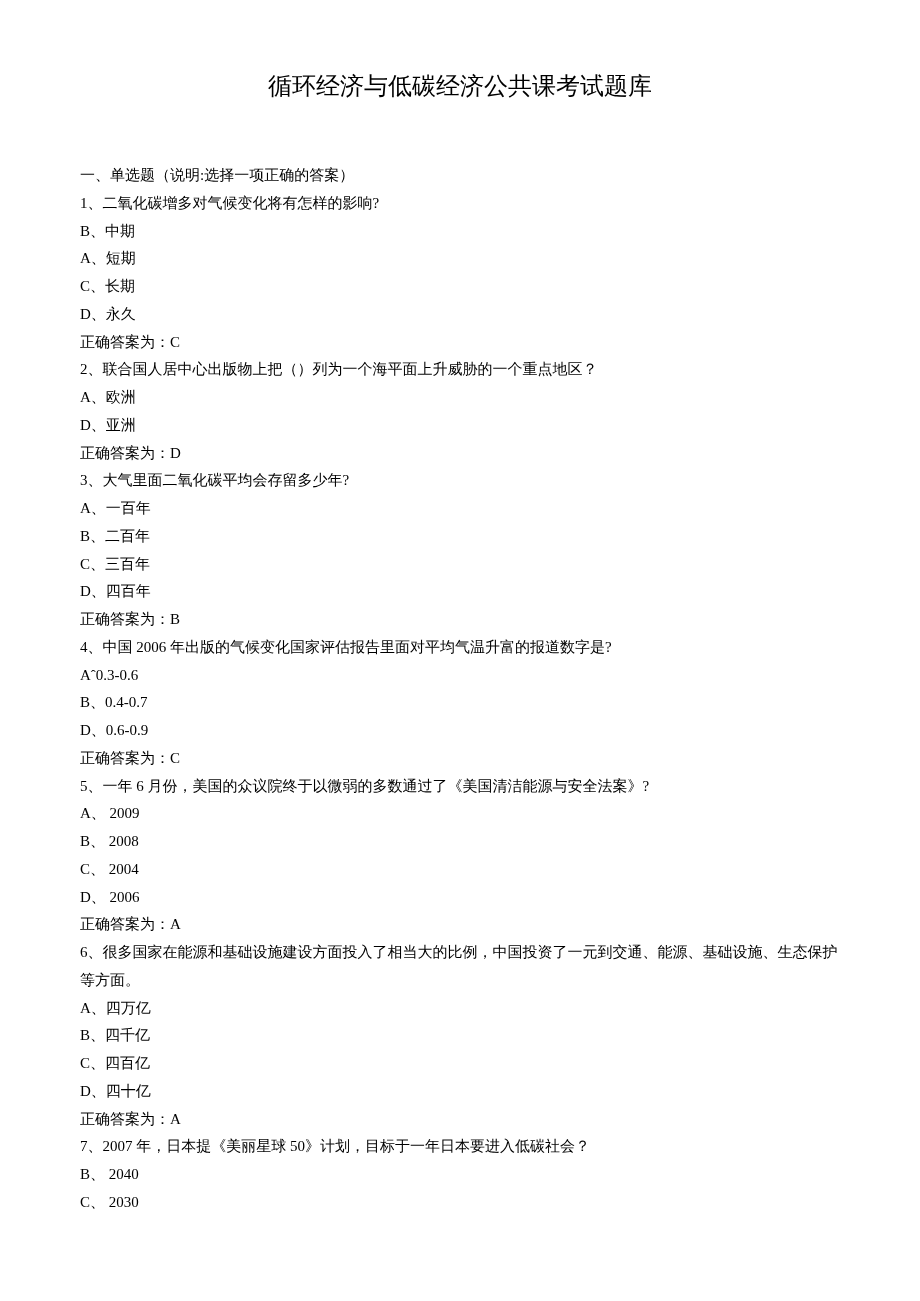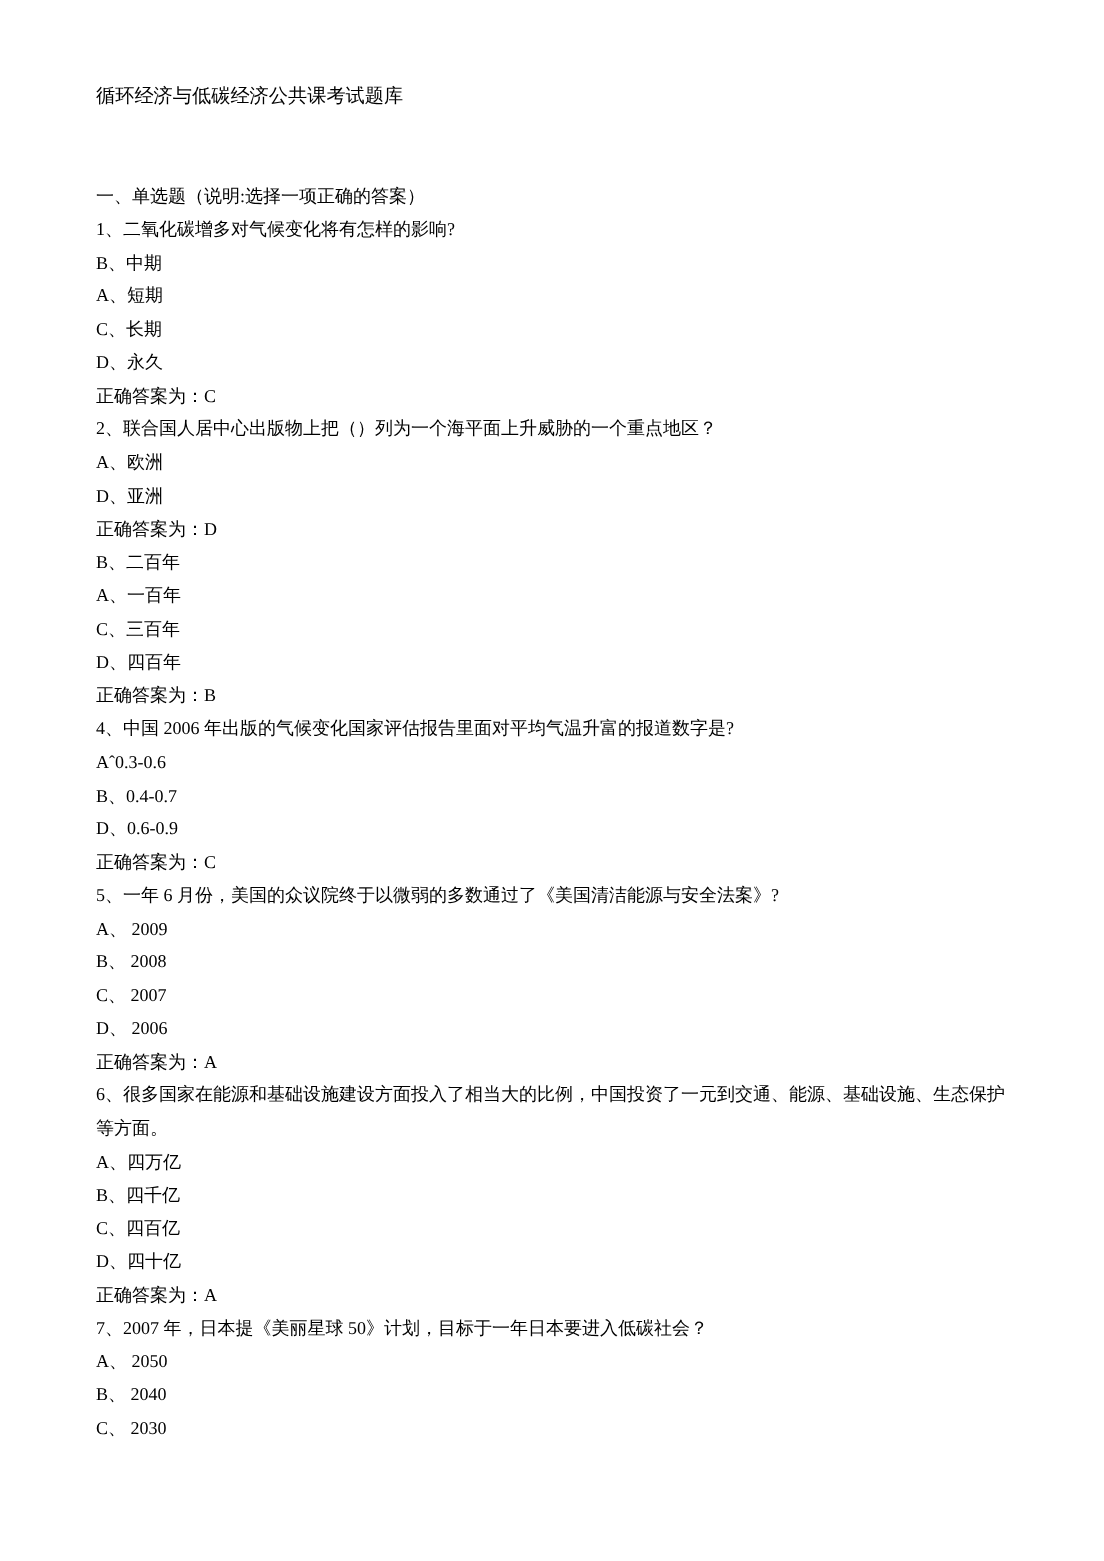--- a/index.html
+++ b/index.html
@@ -9,22 +9,22 @@
     font-family: "SimSun", "宋体", serif;
     color: #000000;
   }
   .page {
     width: 920px;
     min-height: 1301px;
     padding: 70px 80px 60px 80px;
     box-sizing: border-box;
   }
   .title {
-    text-align: left;
-    font-size: 16px;
+    text-align: center;
+    font-size: 24px;
     font-weight: normal;
     margin-bottom: 60px;
     font-family: "SimSun", "宋体", serif;
   }
   .content {
     font-size: 15px;
     line-height: 1.85;
   }
   .line {
     white-space: normal;
@@ -43,44 +43,44 @@
     <div class="line">A、短期</div>
     <div class="line">C、长期</div>
     <div class="line">D、永久</div>
     <div class="line">正确答案为：C</div>
 
     <div class="line">2、联合国人居中心出版物上把（）列为一个海平面上升威胁的一个重点地区？</div>
     <div class="line">A、欧洲</div>
     <div class="line">D、亚洲</div>
     <div class="line">正确答案为：D</div>
 
+    <div class="line">3、大气里面二氧化碳平均会存留多少年?</div>
+    <div class="line">A、一百年</div>
     <div class="line">B、二百年</div>
-    <div class="line">A、一百年</div>
     <div class="line">C、三百年</div>
     <div class="line">D、四百年</div>
     <div class="line">正确答案为：B</div>
 
     <div class="line">4、中国 2006 年出版的气候变化国家评估报告里面对平均气温升富的报道数字是?</div>
     <div class="line">Aˆ0.3-0.6</div>
     <div class="line">B、0.4-0.7</div>
     <div class="line">D、0.6-0.9</div>
     <div class="line">正确答案为：C</div>
 
     <div class="line">5、一年 6 月份，美国的众议院终于以微弱的多数通过了《美国清洁能源与安全法案》?</div>
     <div class="line">A、  2009</div>
     <div class="line">B、  2008</div>
-    <div class="line">C、  2007</div>
+    <div class="line">C、  2004</div>
     <div class="line">D、  2006</div>
     <div class="line">正确答案为：A</div>
 
     <div class="line">6、很多国家在能源和基础设施建设方面投入了相当大的比例，中国投资了一元到交通、能源、基础设施、生态保护等方面。</div>
     <div class="line">A、四万亿</div>
     <div class="line">B、四千亿</div>
     <div class="line">C、四百亿</div>
     <div class="line">D、四十亿</div>
     <div class="line">正确答案为：A</div>
 
     <div class="line">7、2007 年，日本提《美丽星球 50》计划，目标于一年日本要进入低碳社会？</div>
-    <div class="line">A、  2050</div>
     <div class="line">B、  2040</div>
     <div class="line">C、  2030</div>
   </div>
 </div>
 
 </body></html>

